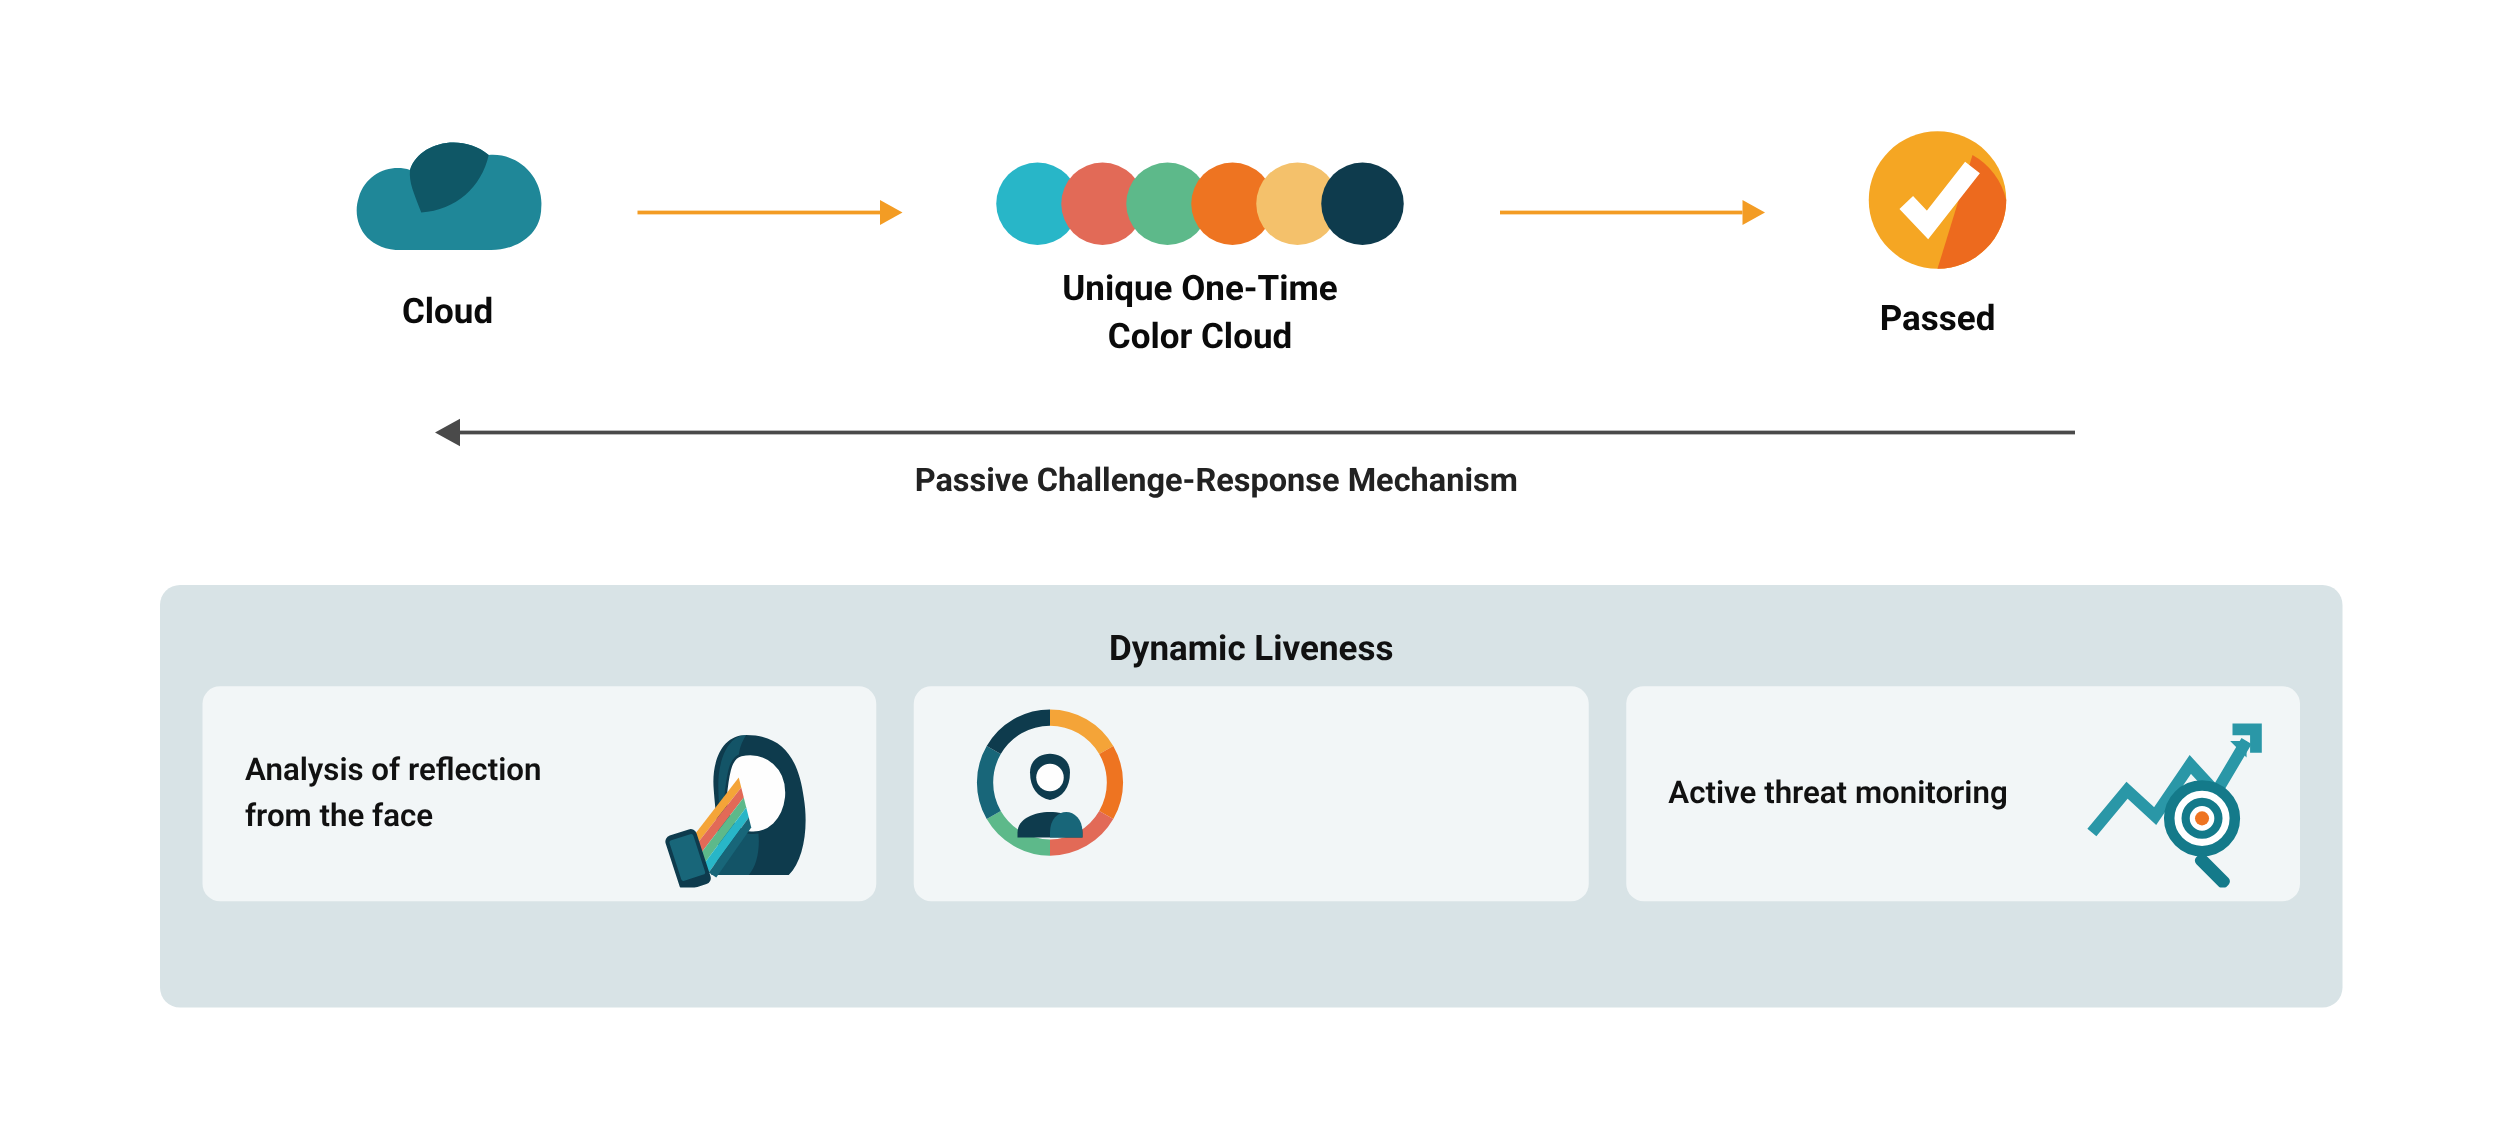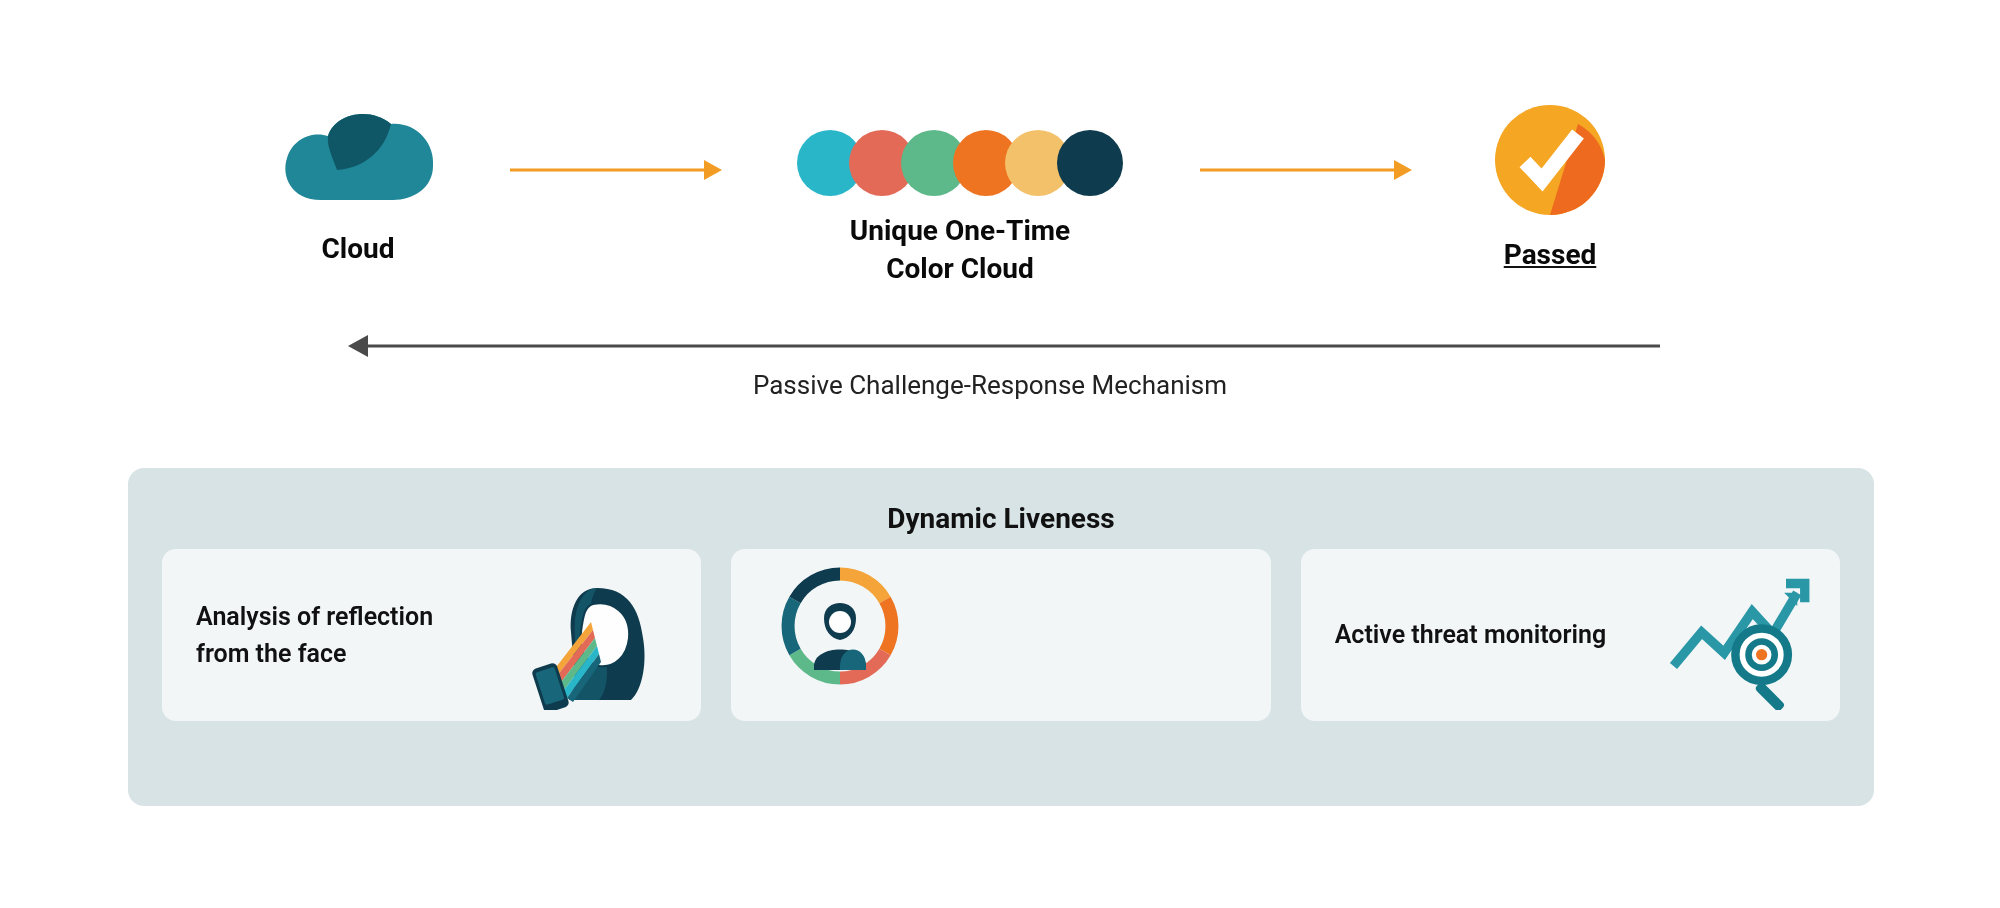--- a/index.html
+++ b/index.html
@@ -184,37 +184,37 @@
       <span>Unique One-Time</span><br>
       <span>Color Cloud</span>
     </div>
   </div>
 
   <div class="orange-arrow" style="left:1200px; top:170px; width:210px;">
     <div class="line"></div>
     <div class="head"></div>
   </div>
 
-  <div class="flow-item" style="left:1450px; top:100px; width:200px;text-decoration:underline;">
+  <div class="flow-item" style="left:1450px; top:100px; width:200px;">
     <div class="passed-badge" style="display:flex; justify-content:center;">
       <svg width="120" height="120" viewBox="0 0 120 120">
         <circle cx="60" cy="60" r="55" fill="#f5a623"></circle>
         <path d="M60 5 A55 55 0 0 1 60 115 L60 60 Z" fill="#ee6c1f" transform="rotate(20 60 60)" opacity="0"></path>
         <path d="M115 60 A55 55 0 0 1 60 115 L88 24 A55 55 0 0 1 115 60 Z" fill="#ed6a1e"></path>
         <path d="M35 62 L52 80 L88 34" stroke="#ffffff" stroke-width="15" fill="none" stroke-linecap="butt" stroke-linejoin="miter"></path>
       </svg>
     </div>
     <div class="flow-label">Passed</div>
   </div>
 
   <div class="grey-arrow" style="left:350px; top:346px; width:1310px; height:0;">
     <div class="line"></div>
     <div class="head"></div>
   </div>
-  <div class="mechanism-label" style="left:700px; top:370px; width:580px;">Passive Challenge-Response Mechanism</div>
+  <div class="mechanism-label" style="left:683px; top:370px; width:580px;font-weight:bold;">Passive Challenge-Response Mechanism</div>
 
   <div class="panel" style="left:128px; top:468px; width:1746px; height:338px;">
     <div class="panel-title">Dynamic Liveness</div>
     <div class="panel-cards">
 
       <div class="card">
         <div class="card-text">Analysis of reflection from the face</div>
         <div class="card-icon">
           <svg width="150" height="150" viewBox="0 0 150 150">
 

